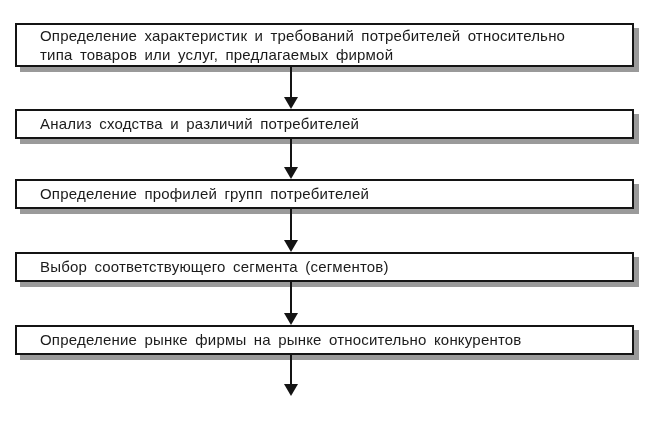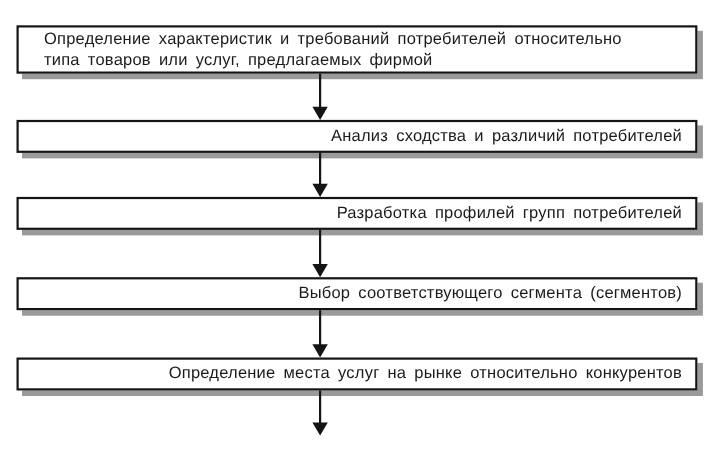--- a/index.html
+++ b/index.html
@@ -28,21 +28,21 @@
     flex-direction: column;
     justify-content: center;
     padding: 0 12px 0 23px;
     color: #1b1b1b;
     font-size: 15px;
     letter-spacing: 0.2px;
     word-spacing: 3px;
     line-height: 19.5px;
   }
   .box.tall  { height: 44px; }
-  .box.short { height: 30px; align-items: flex-end; }
+  .box.short { height: 30px; }
   .arrow {
     position: relative;
     width: 619px;
   }
   .arrow.g1 { height: 42px; }
   .arrow.g2 { height: 40px; }
   .arrow.g3 { height: 43px; }
   .arrow.g4 { height: 43px; }
   .arrow.g5 { height: 41px; }
   .arrow-line {
@@ -84,39 +84,39 @@
     <div class="box short">
       <span class="line">Анализ сходства и различий потребителей</span>
     </div>
 
     <div class="arrow g2">
       <div class="arrow-line"></div>
       <div class="arrow-head"></div>
     </div>
 
     <div class="box short">
-      <span class="line">Разработка профилей групп потребителей</span>
+      <span class="line">Определение профилей групп потребителей</span>
     </div>
 
     <div class="arrow g3">
       <div class="arrow-line"></div>
       <div class="arrow-head"></div>
     </div>
 
     <div class="box short">
       <span class="line">Выбор соответствующего сегмента (сегментов)</span>
     </div>
 
     <div class="arrow g4">
       <div class="arrow-line"></div>
       <div class="arrow-head"></div>
     </div>
 
     <div class="box short">
-      <span class="line">Определение места услуг на рынке относительно конкурентов</span>
+      <span class="line">Определение рынке фирмы на рынке относительно конкурентов</span>
     </div>
 
     <div class="arrow g5">
       <div class="arrow-line"></div>
       <div class="arrow-head"></div>
     </div>
 
 
   </div>
 </div>

